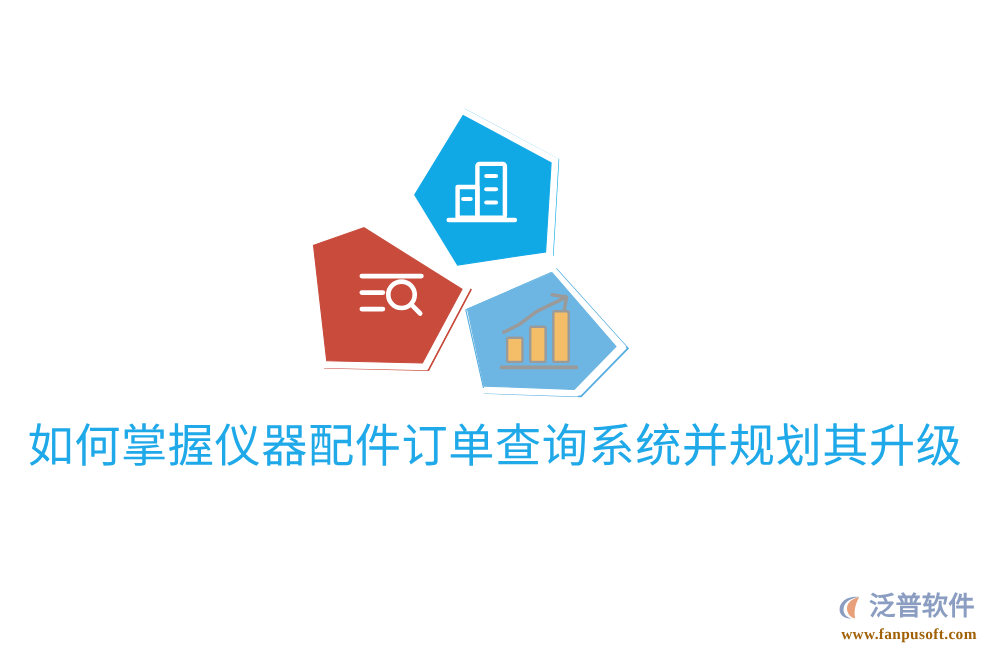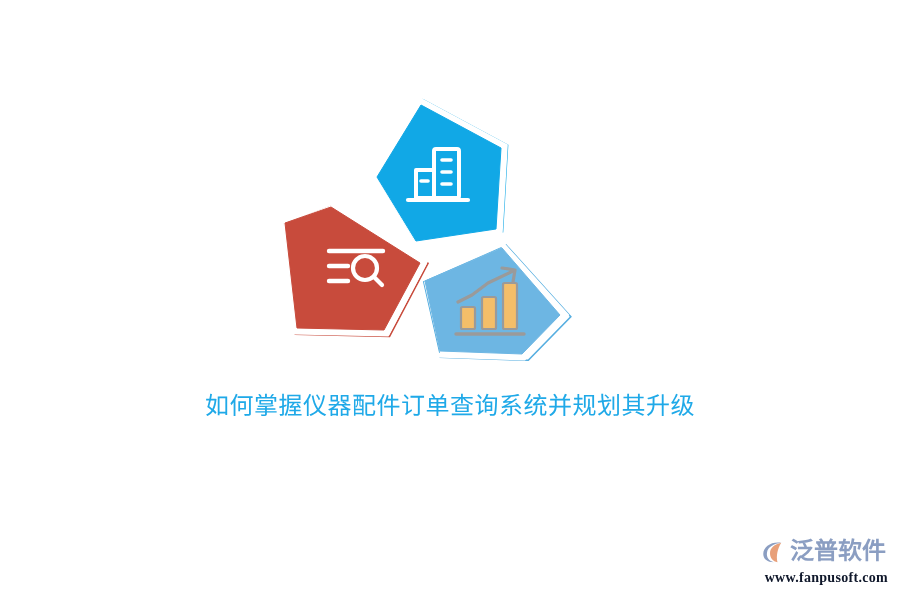--- a/index.html
+++ b/index.html
@@ -34,21 +34,21 @@
   }
 
   
   #title {
     position: absolute;
     left: 0;
     top: 386px;
     width: 900px;
     text-align: center;
     font-family: "DejaVu Sans", "Liberation Sans", sans-serif;
-    font-size: 24px;
+    font-size: 42px;
     line-height: 40px;
     letter-spacing: 0.5px;
     color: #1fa9e8;
     white-space: nowrap;
     font-weight: 400;
   }
 
   
   #watermark {
     position: absolute;
@@ -74,21 +74,21 @@
     line-height: 30px;
     font-weight: 700;
     color: #8b9ec2;
     letter-spacing: 0px;
   }
   #watermark .wm-url {
     font-family: "Liberation Serif", "DejaVu Serif", serif;
     font-size: 14px;
     line-height: 16px;
     font-weight: 700;
-    color: #0f172a;
+    color: #a16207;
     text-align: right;
     letter-spacing: 0.3px;
   }
 </style>
 </head>
 <body>
 
 <div id="canvas">
 
   <div id="hero">

